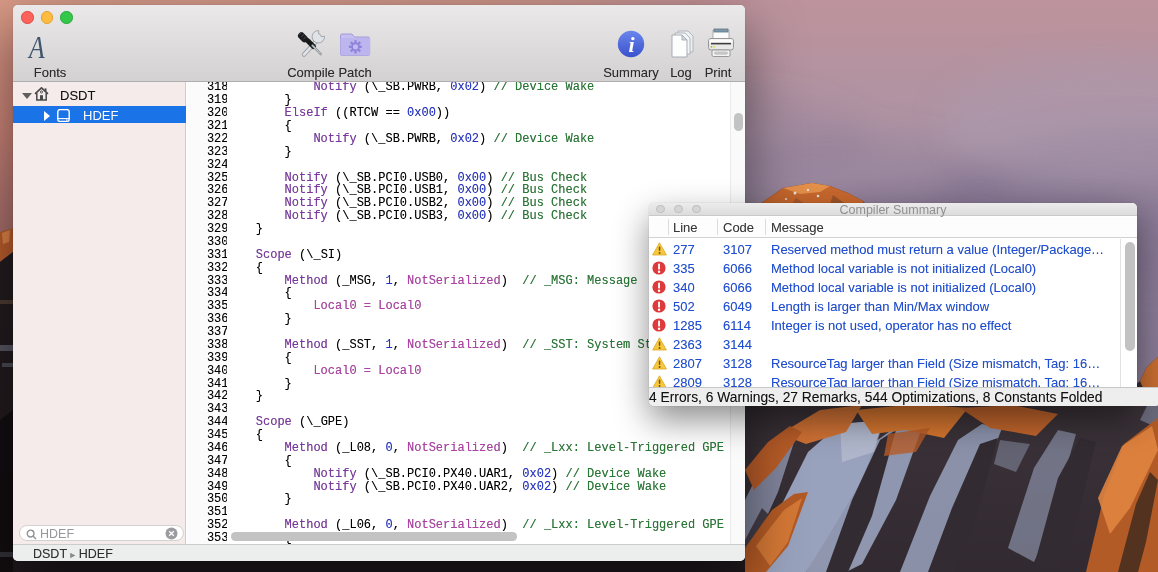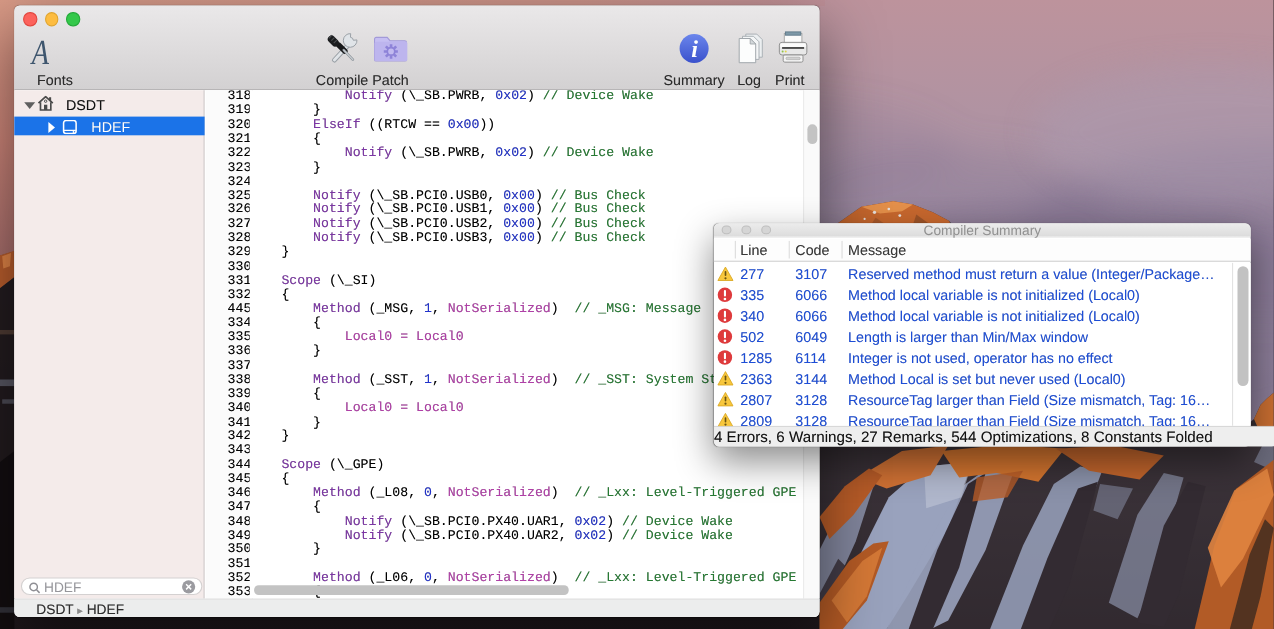--- a/index.html
+++ b/index.html
@@ -283,21 +283,21 @@
 323
 324
 325
 326
 327
 328
 329
 330
 331
 332
-445
+333
 334
 335
 336
 337
 338
 339
 340
 341
 342
 343
@@ -427,21 +427,20 @@
           <span class="pm" style="top:2px">Integer is not used, operator has no effect</span>
         </div>
         <div class="prow" style="top:95.25px">
           <svg class="picon" width="15" height="14" viewBox="0 0 15 14">
             <path d="M7.5 0.8 L14.4 13 H0.6 Z" fill="#f8c73c" stroke="#d9a722" stroke-width="0.8"></path>
             <rect x="6.8" y="4.4" width="1.5" height="4.6" rx="0.7" fill="#6b5410"></rect>
             <circle cx="7.55" cy="11" r="1" fill="#6b5410"></circle>
           </svg>
           <span class="pl" style="top:2px">2363</span>
           <span class="pc" style="top:2px">3144</span>
-          <span class="pm" style="top:2px">Method Local is set but never used (Local0)</span>
         </div>
         <div class="prow" style="top:114.30000000000001px">
           <svg class="picon" width="15" height="14" viewBox="0 0 15 14">
             <path d="M7.5 0.8 L14.4 13 H0.6 Z" fill="#f8c73c" stroke="#d9a722" stroke-width="0.8"></path>
             <rect x="6.8" y="4.4" width="1.5" height="4.6" rx="0.7" fill="#6b5410"></rect>
             <circle cx="7.55" cy="11" r="1" fill="#6b5410"></circle>
           </svg>
           <span class="pl" style="top:2px">2807</span>
           <span class="pc" style="top:2px">3128</span>
           <span class="pm" style="top:2px">ResourceTag larger than Field (Size mismatch, Tag: 16…</span>

